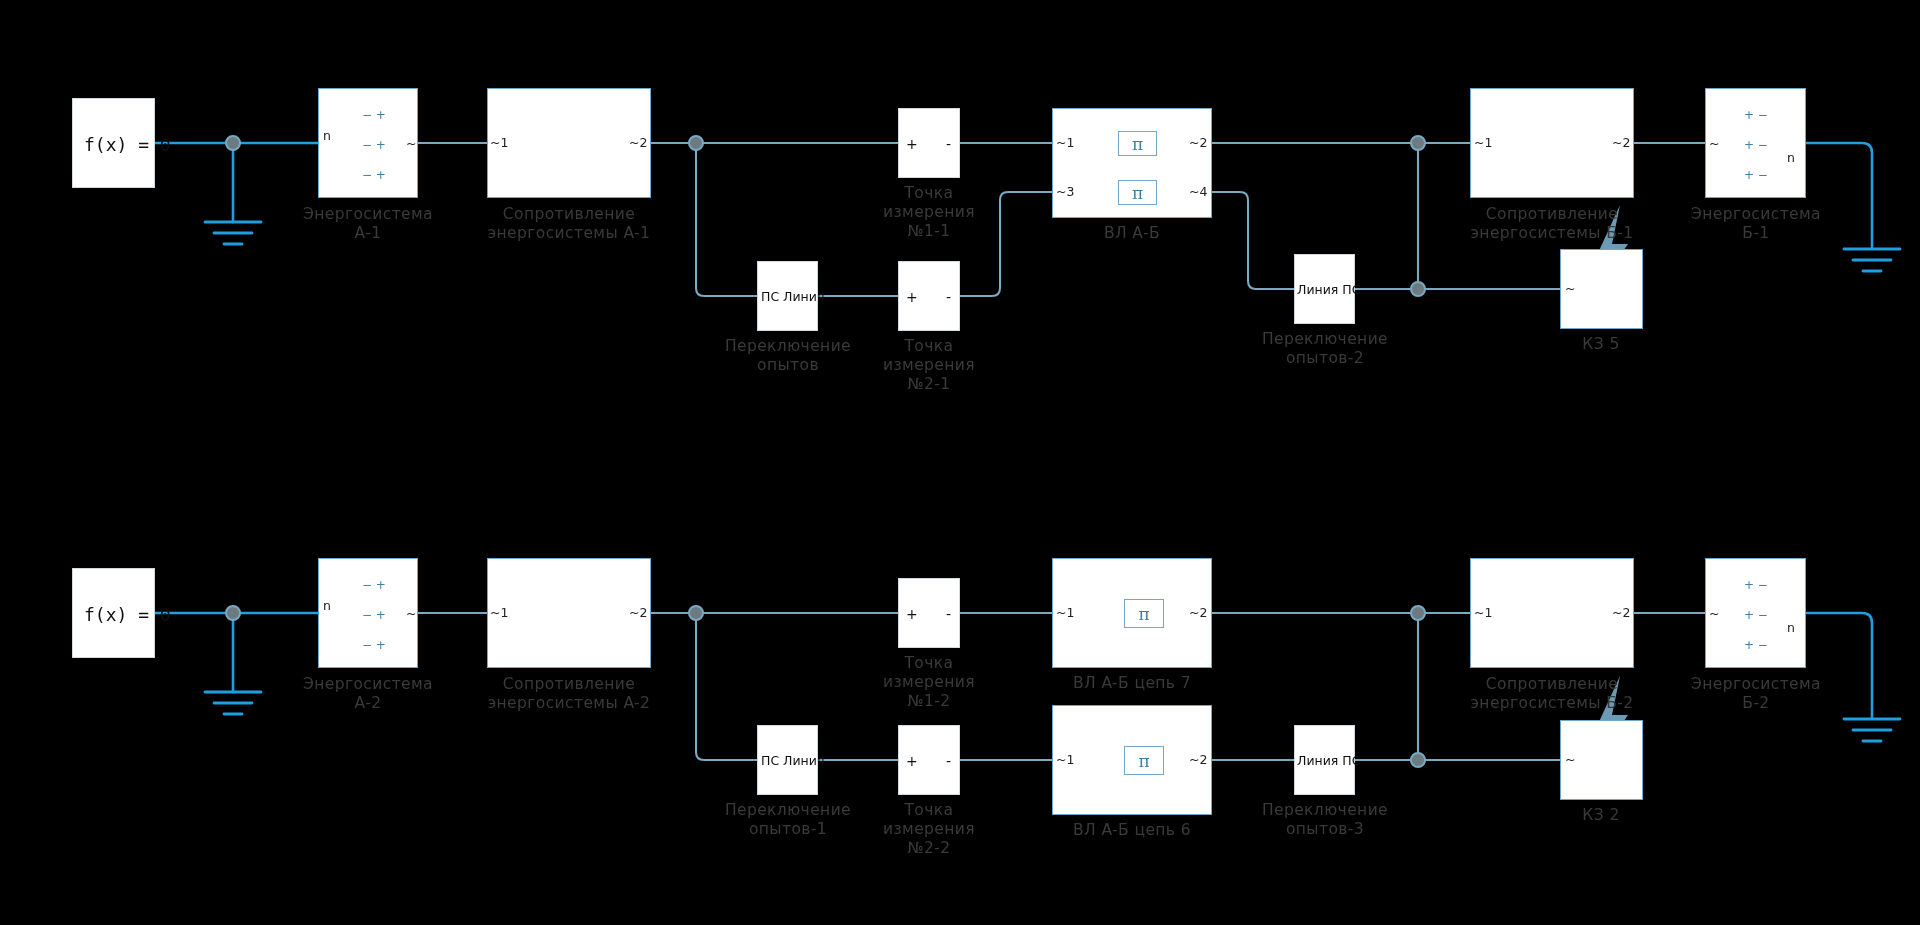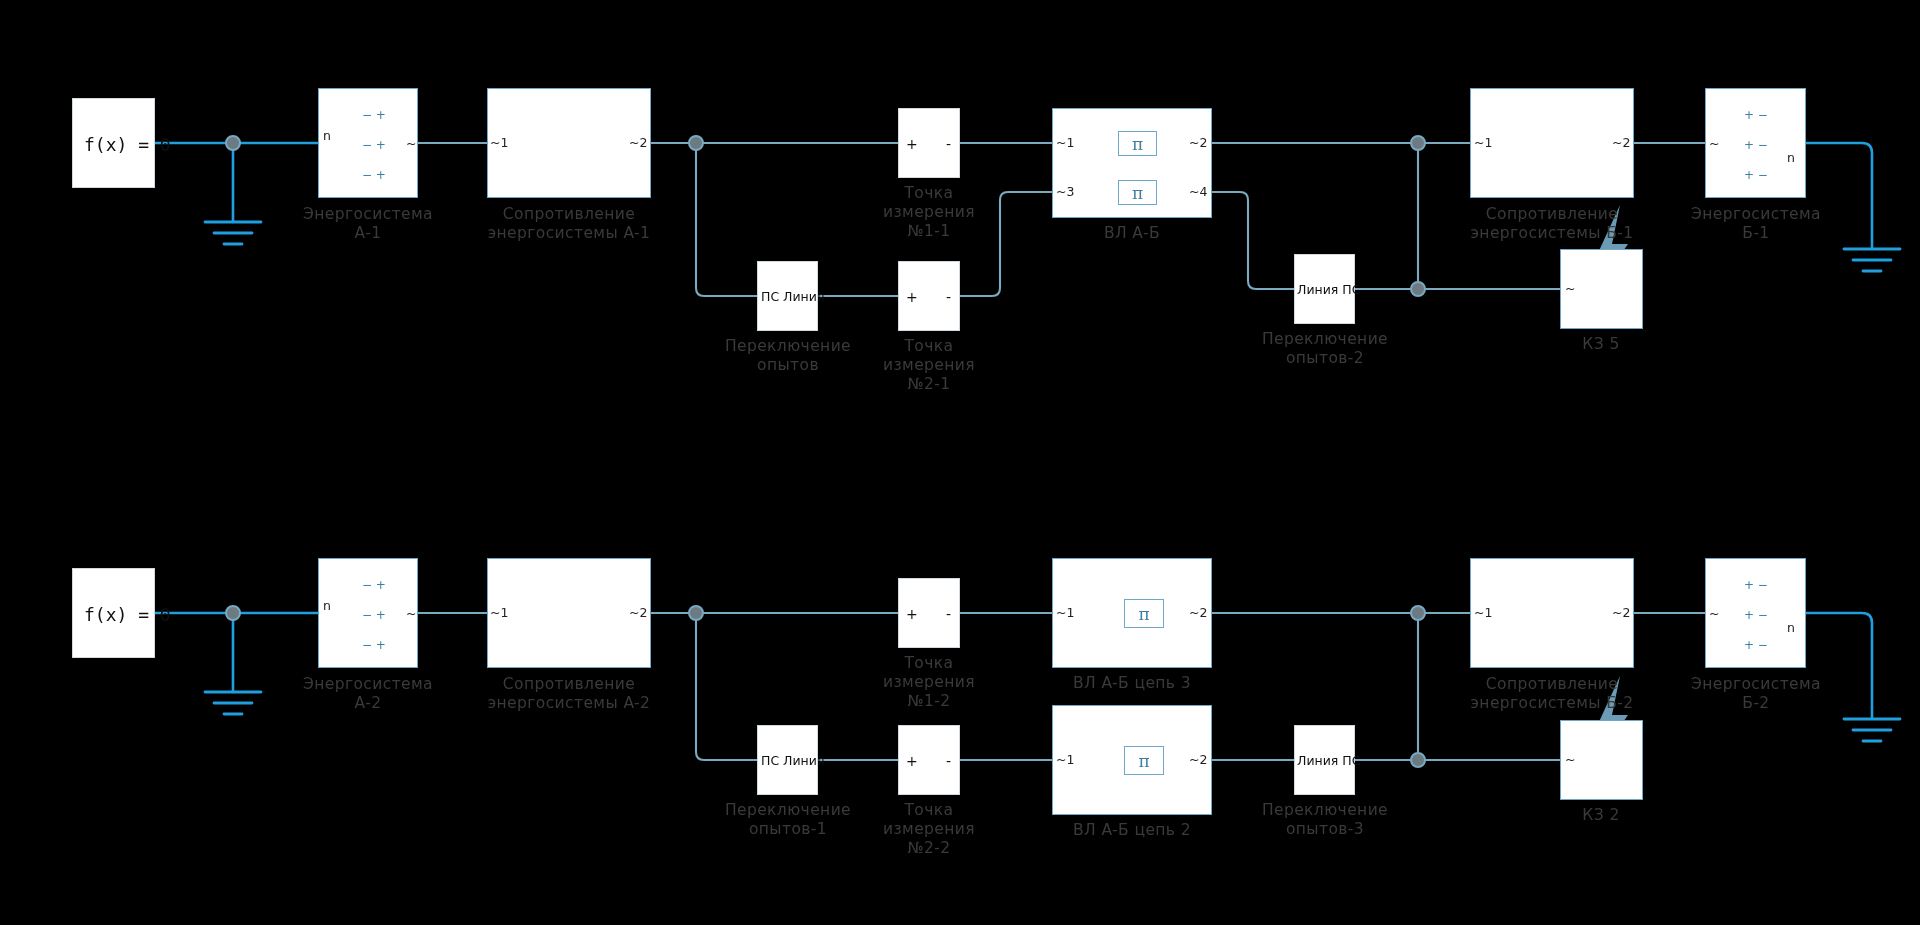--- a/index.html
+++ b/index.html
@@ -276,27 +276,27 @@
 <div class="ptxt" style="left:906px;top:754px;">+</div>
 <div class="ptxt" style="left:946px;top:754px;">-</div>
 <div class="lbl" style="left:859px;top:801px;width:140px;">Точка
 измерения
 №2-2</div>
 
 <div class="blk" style="left:1052px;top:558px;width:160px;height:110px;"></div>
 <div class="port" style="left:1056px;top:607px;">~1</div>
 <div class="port" style="left:1189px;top:607px;">~2</div>
 <div class="pisym" style="left:1124px;top:599px;width:40px;height:29px;">π</div>
-<div class="lbl" style="left:1042px;top:674px;width:180px;">ВЛ  A-Б цепь  3</div>
+<div class="lbl" style="left:1042px;top:674px;width:180px;">ВЛ  A-Б цепь  7</div>
 
 <div class="blk" style="left:1052px;top:705px;width:160px;height:110px;"></div>
 <div class="port" style="left:1056px;top:754px;">~1</div>
 <div class="port" style="left:1189px;top:754px;">~2</div>
 <div class="pisym" style="left:1124px;top:746px;width:40px;height:29px;">π</div>
-<div class="lbl" style="left:1042px;top:821px;width:180px;">ВЛ  A-Б цепь  2</div>
+<div class="lbl" style="left:1042px;top:821px;width:180px;">ВЛ  A-Б цепь  6</div>
 
 <div class="blk plain" style="left:1294px;top:725px;width:61px;height:70px;"></div>
 <div class="ptxt" style="left:1297px;top:754px;font-size:12.5px;">Линия  ПС</div>
 <div class="lbl" style="left:1250px;top:801px;width:150px;">Переключение
 опытов-3</div>
 
 <div class="blk" style="left:1470px;top:558px;width:164px;height:110px;"></div>
 <div class="port" style="left:1474px;top:607px;">~1</div>
 <div class="port" style="left:1612px;top:607px;">~2</div>
 <div class="lbl" style="left:1432px;top:675px;width:240px;">Сопротивление

